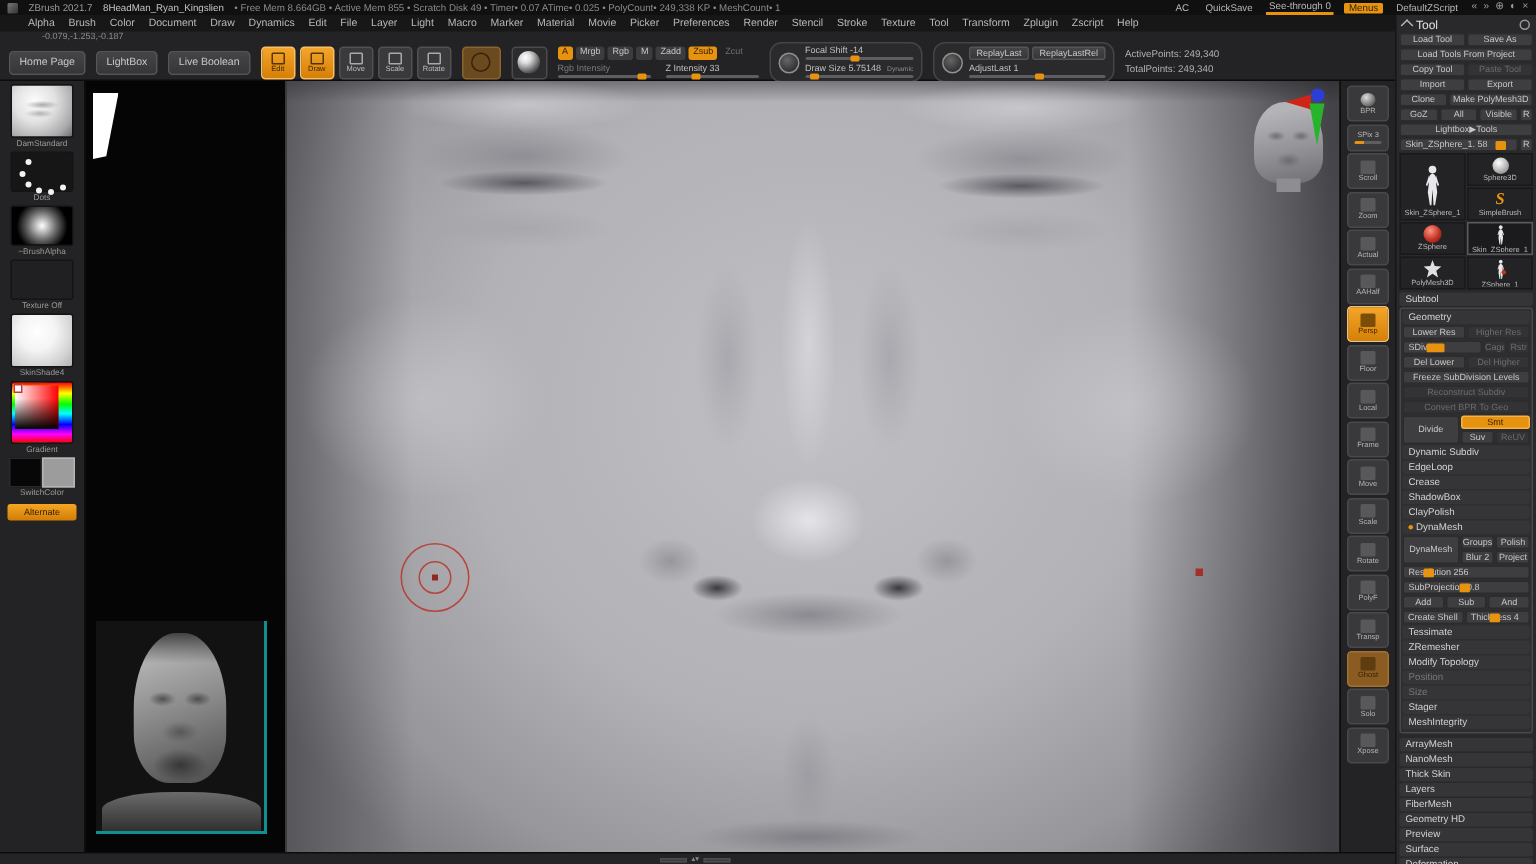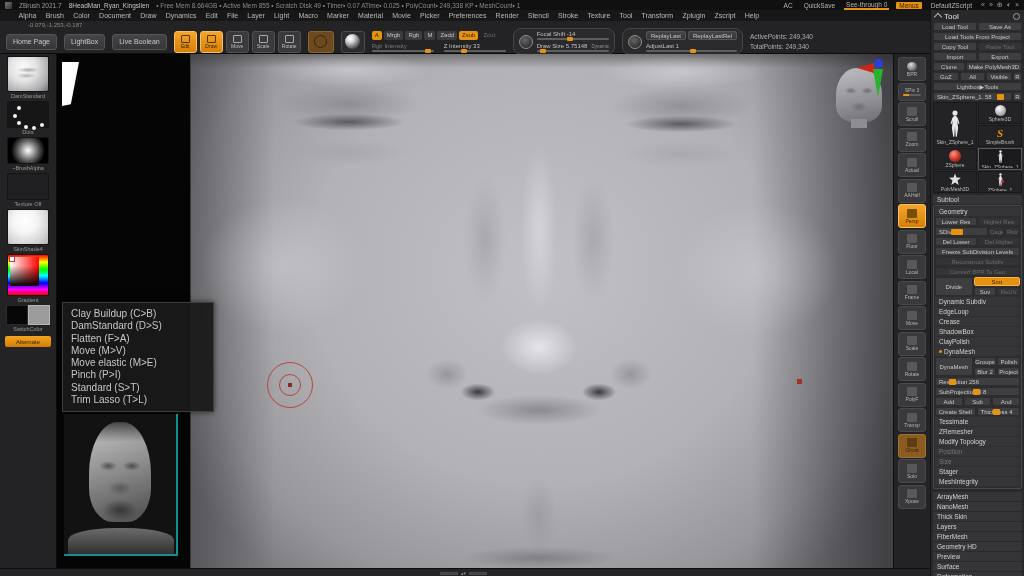--- a/index.html
+++ b/index.html
@@ -420,31 +420,20 @@
 
   <div class="canvas">
     <div class="doc"></div>
     <div class="white-shape"></div>
     <div class="head-thumb"></div>
     <div class="gizmo">
       <span class="gz-red"></span>
       <span class="gz-blue"></span>
       <span class="gz-green"></span>
     </div>
-    <div class="popup">
-
-    <div class="popup-item">Clay Buildup (C&gt;B)</div>
-        <div class="popup-item">DamStandard (D&gt;S)</div>
-        <div class="popup-item">Flatten (F&gt;A)</div>
-        <div class="popup-item">Move (M&gt;V)</div>
-        <div class="popup-item">Move elastic (M&gt;E)</div>
-        <div class="popup-item">Pinch (P&gt;I)</div>
-        <div class="popup-item">Standard (S&gt;T)</div>
-        <div class="popup-item">Trim Lasso (T&gt;L)</div>
-      </div>
     <div class="ref">
       <div class="ref-head"></div>
       <div class="ref-shoulders"></div>
     </div>
     <div class="cursor">
       <span class="c-in"></span>
       <span class="c-dot"></span>
     </div>
     <div class="red-dot"></div>
   </div>

